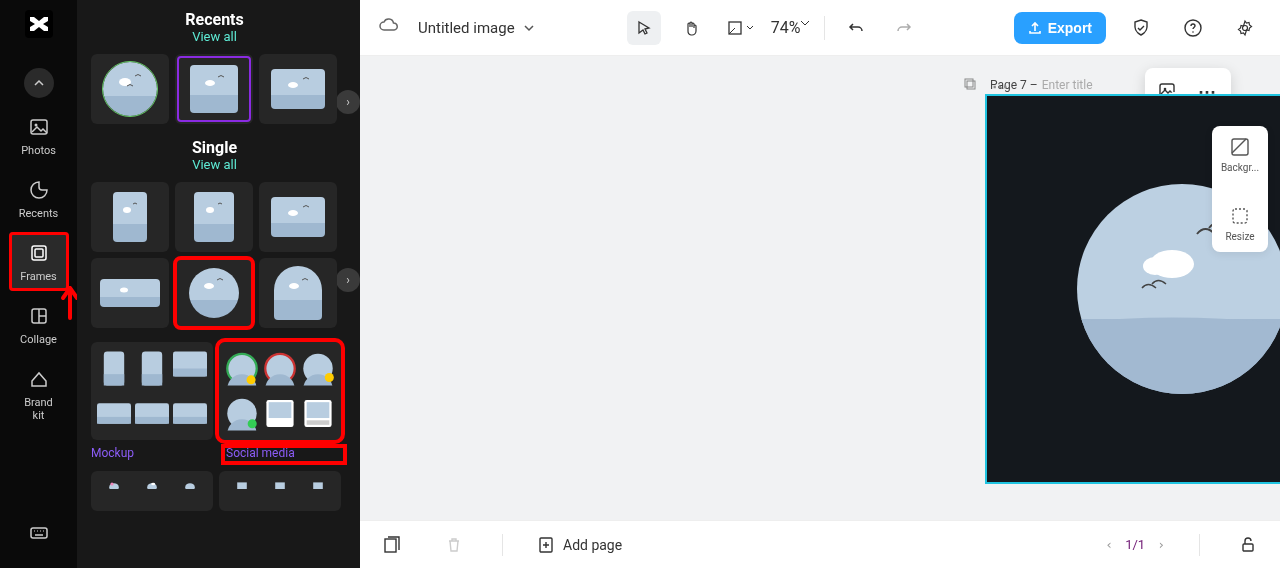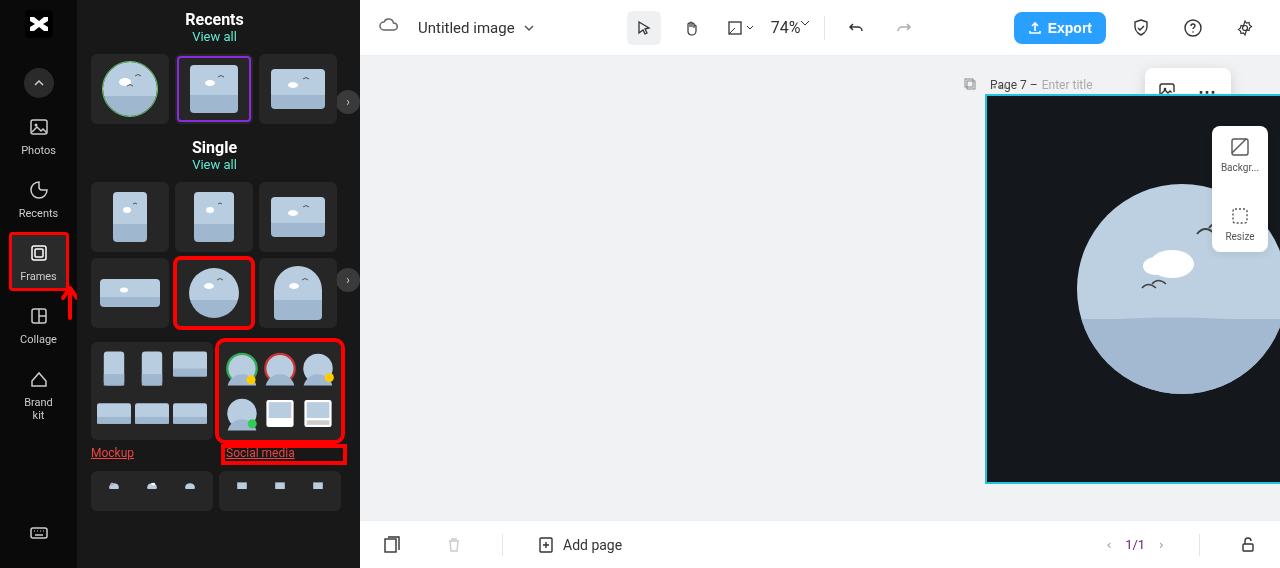--- a/index.html
+++ b/index.html
@@ -26,21 +26,21 @@
   .sp-head { display: flex; justify-content: space-between; align-items: center; margin-bottom: 10px; padding-right: 14px; flex-direction: column; }
   .sp-title { font-size: 16px; font-weight: 700; color: #fff; }
   .sp-viewall { font-size: 13px; color: #5eead4; cursor: pointer; }
   .sp-grid { display: flex; gap: 6px; flex-wrap: wrap; position: relative; }
   .thumb { width: 78px; height: 70px; background: #262626; border-radius: 6px; display: flex; align-items: center; justify-content: center; cursor: pointer; }
   .thumb.hilite { outline: 4px solid #ff0000; outline-offset: -2px; }
   .thumb-sel { outline: 2px solid #8a2be2; outline-offset: -4px; }
   .pack { width: 122px; height: 98px; background: #262626; border-radius: 6px; display: grid; grid-template-columns: 1fr 1fr 1fr; grid-template-rows: 1fr 1fr; gap: 4px; padding: 6px; cursor: pointer; }
   .pack.hilite { outline: 4px solid #ff0000; outline-offset: 0; }
   .pack-labels { display: flex; gap: 10px; margin-top: 6px; }
-  .pack-label { font-size: 12px; color: #ef4444; width: 122px; text-decoration: underline; }
+  .pack-label { font-size: 12px; color: #8b5cf6; width: 122px; }
   .pack-label.hilite { outline: 4px solid #ff0000; outline-offset: -2px; padding: 0 3px 3px 3px;}
   .scroll-chevron { position: absolute; right: 0; top: 90px; width: 24px; height: 24px; border-radius: 50%; background: #3a3a3a; display: flex; align-items: center; justify-content: center; cursor: pointer; color:#ccc; font-size:12px;}
   .scroll-chevron2 { position: absolute; right: 0; top: 268px; width: 24px; height: 24px; border-radius: 50%; background: #3a3a3a; display: flex; align-items: center; justify-content: center; cursor: pointer; color:#ccc; font-size:12px;}
   
   
   .mini { width: 54px; height: 40px; border-radius: 4px; overflow: hidden; }
   .mini.circ { width: 54px; height: 54px; border-radius: 50%; outline: 1px solid #6c6; }
   .mini.circ2 { width: 50px; height: 50px; border-radius: 50%; }
   .mini.sq { width: 48px; height: 48px; border-radius: 4px; }
   .mini.arch { width: 48px; height: 54px; border-radius: 24px 24px 4px 4px; }

